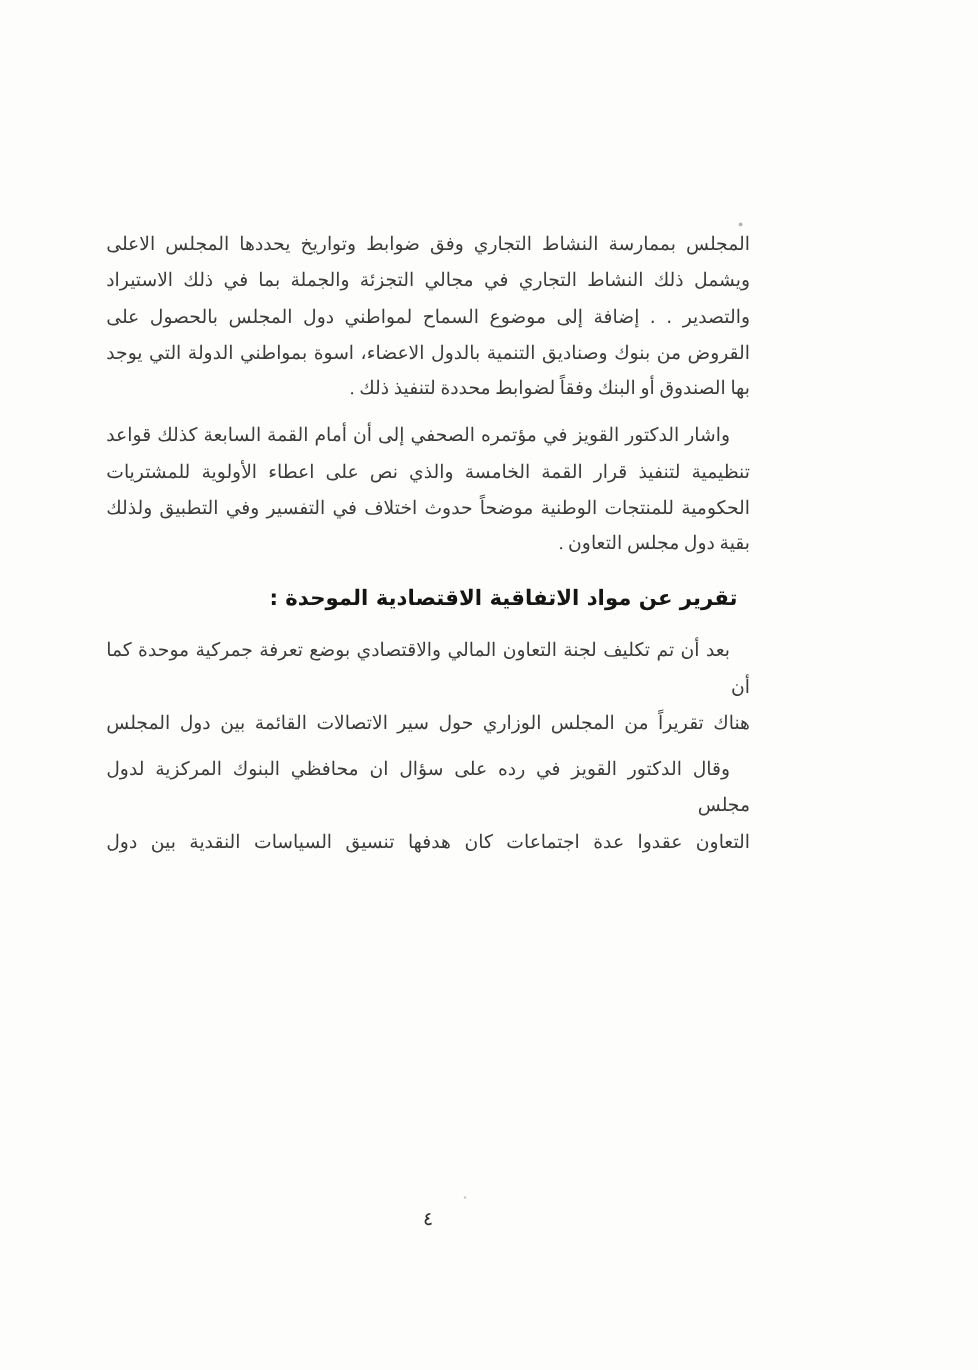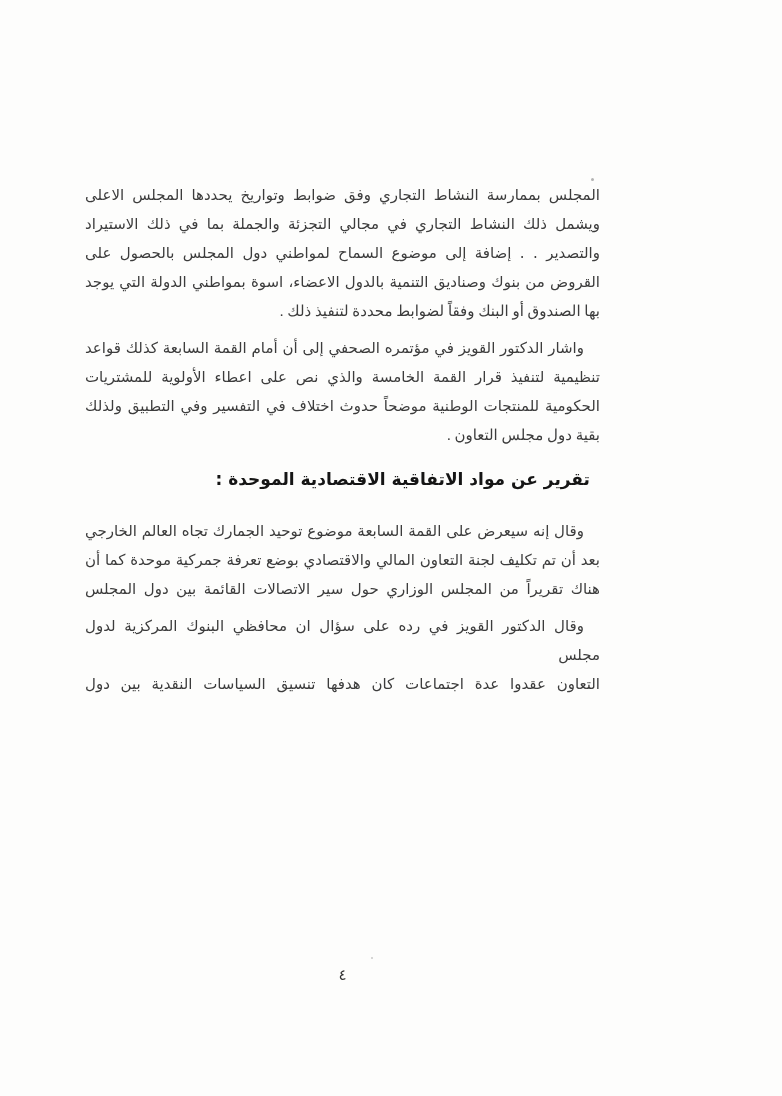--- a/index.html
+++ b/index.html
@@ -39,21 +39,21 @@
     text-align-last: right;
     font-family: Liberation Serif, serif;
   }
   .para.indent .line:first-child {
     text-indent: 16px;
   }
   .heading {
     font-size: 17px;
     font-weight: bold;
     color: #151515;
-    margin: 14px 10px 23px 0;
+    margin: 14px 10px 12px 0;
     text-align: right;
     line-height: 30px;
   }
   .page-number {
     position: absolute;
     left: 85px;
     top: 966px;
     width: 515px;
     text-align: center;
     direction: rtl;
@@ -89,21 +89,20 @@
       <div class="line">واشار الدكتور القويز في مؤتمره الصحفي إلى أن أمام القمة السابعة كذلك قواعد</div>
       <div class="line">تنظيمية لتنفيذ قرار القمة الخامسة والذي نص على اعطاء الأولوية للمشتريات</div>
       <div class="line">الحكومية للمنتجات الوطنية موضحاً حدوث اختلاف في التفسير وفي التطبيق ولذلك</div>
       <div class="line last">بقية دول مجلس التعاون .</div>
     </div>
 
     <h2 class="heading">تقرير عن مواد الاتفاقية الاقتصادية الموحدة :</h2>
 
 
     <div class="para indent">
-      <div class="line">وقال إنه سيعرض على القمة السابعة موضوع توحيد الجمارك تجاه العالم الخارجي</div>
       <div class="line">بعد أن تم تكليف لجنة التعاون المالي والاقتصادي بوضع تعرفة جمركية موحدة كما أن</div>
       <div class="line">هناك تقريراً من المجلس الوزاري حول سير الاتصالات القائمة بين دول المجلس</div>
     </div>
 
     <div class="para indent">
       <div class="line">وقال الدكتور القويز في رده على سؤال ان محافظي البنوك المركزية لدول مجلس</div>
       <div class="line">التعاون عقدوا عدة اجتماعات كان هدفها تنسيق السياسات النقدية بين دول</div>
     </div>
 
   </div>

